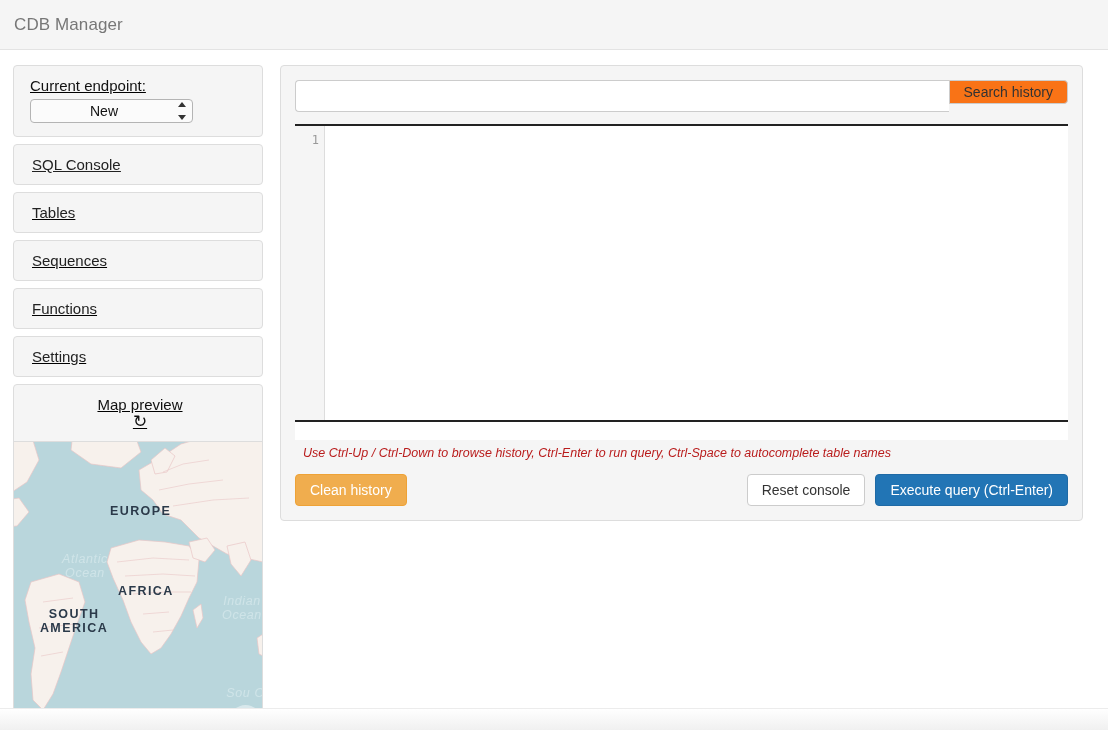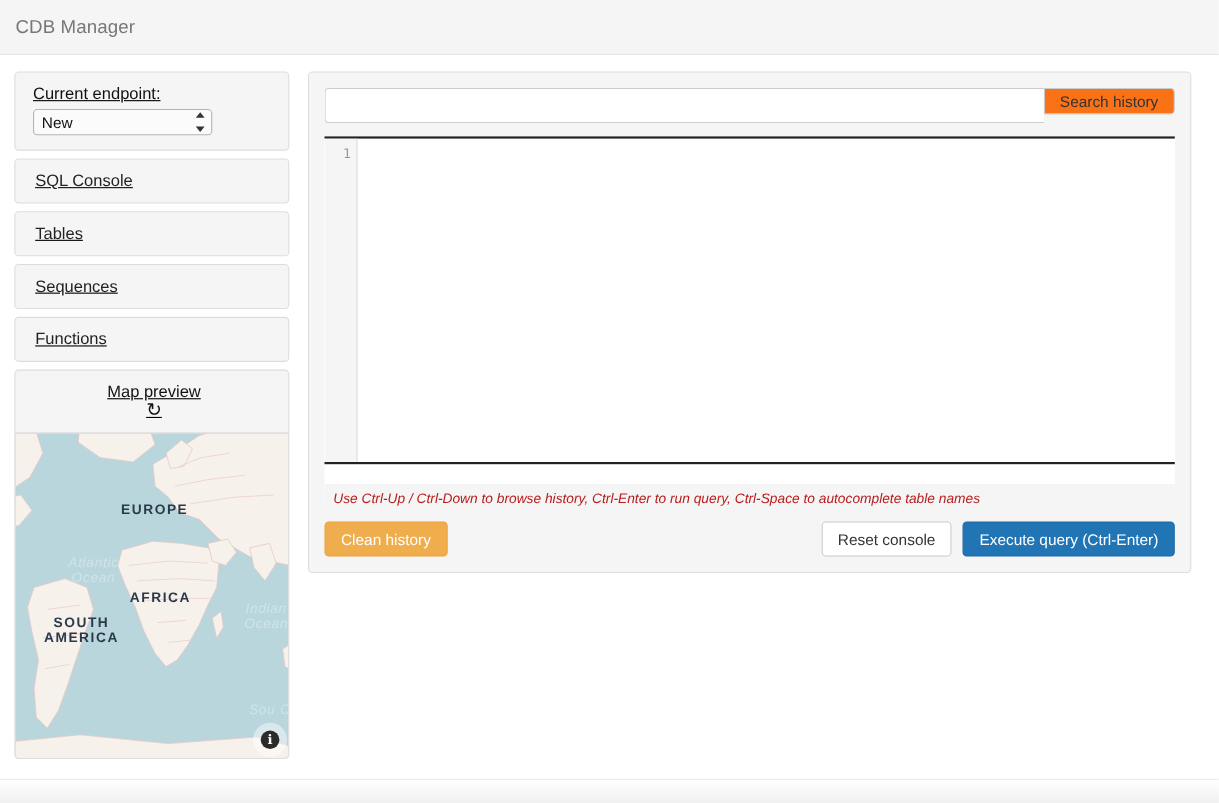--- a/index.html
+++ b/index.html
@@ -58,20 +58,21 @@
     font-size: 14px;
     font-family: "Liberation Sans", sans-serif;
     color: #111;
     background: #fbfbfb;
     border: 1px solid #b4b4b4;
     border-radius: 4px;
     padding: 0 22px 0 7px;
     -webkit-appearance: none;
     appearance: none;
     outline: none;
+    text-align: center;
   }
   .stepper {
     position: absolute;
     right: 7px; top: 3px;
     width: 9px; height: 18px;
     pointer-events: none;
     display: flex; flex-direction: column;
     justify-content: space-between; align-items: center;
   }
   .stepper i {
@@ -281,20 +282,23 @@
       <a class="nav-item active">SQL Console</a>
     </div>
     <div class="panel">
       <a class="nav-item">Tables</a>
     </div>
     <div class="panel">
       <a class="nav-item">Sequences</a>
     </div>
     <div class="panel">
       <a class="nav-item">Functions</a>
+    </div>
+    <div class="panel">
+      <a class="nav-item">Settings</a>
     </div>
 
     <div class="panel map-panel">
       <div class="map-head">
         <span class="map-head-title">Map preview</span>
         <button class="map-refresh">↻</button>
       </div>
       <div class="map-canvas">
         <svg viewBox="0 0 250 295" preserveAspectRatio="xMidYMid slice">
           <rect x="0" y="0" width="250" height="295" fill="#b9d6dc"></rect>

